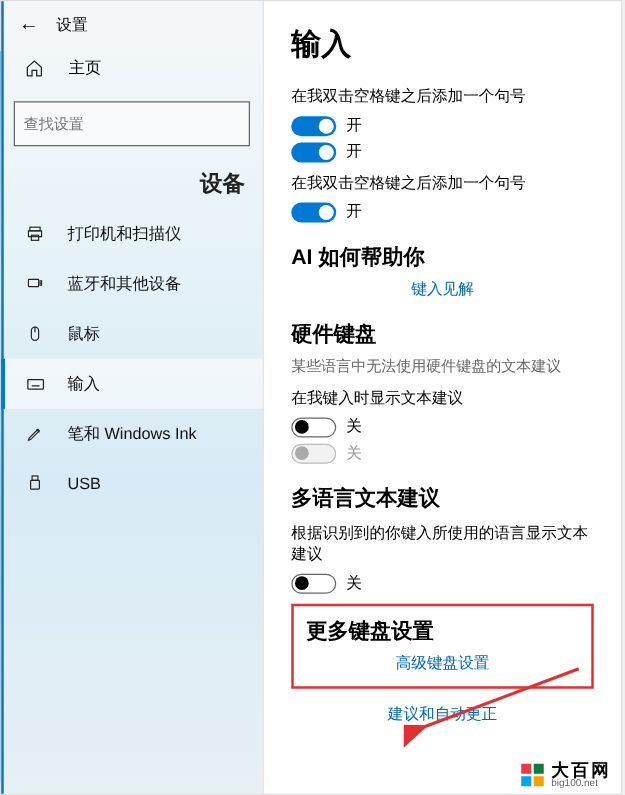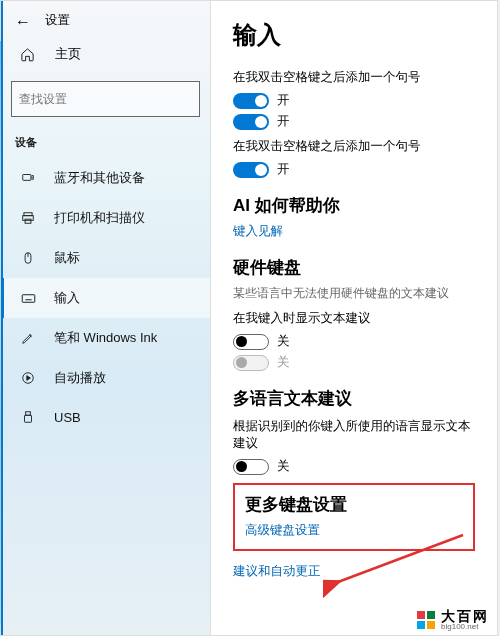--- a/index.html
+++ b/index.html
@@ -4,42 +4,42 @@
 <style>
 * { margin: 0; padding: 0; box-sizing: border-box; font-family: "Microsoft YaHei", "Segoe UI", sans-serif; }
 body { width: 500px; height: 636px; overflow: hidden; background: #f0f0f0; position: relative; }
 .win { display: flex; width: 498px; height: 636px; background: #fff; position: relative; border:1px solid #ddd; }
 .sidebar { width: 210px; height: 100%; background: linear-gradient(180deg, #f5f7fa 0%, #e8f4f8 28%, #d8eaf5 60%, #e6f0f5 100%); border-right: 1px solid #ddd; position: relative; }
 .sb-top { display: flex; align-items: center; gap: 14px; padding: 10px 14px 6px 14px; color: #000; font-size: 12.5px; }
 .sb-back { font-size: 16px; }
 .sb-home { display: flex; align-items: center; gap: 20px; padding: 10px 18px; font-size: 13px; }
 .sb-search { margin: 8px 10px 14px 10px; }
 .sb-search input { width: 100%; height: 36px; border: 1px solid #666; padding: 0 7px; font-size: 12px; background: rgba(255,255,255,0.6); }
-.sb-section { padding: 4px 14px 8px 14px; font-size: 11px; font-weight: 600; color: #222; }
+.sb-section { padding: 4px 14px 8px 14px; font-size: 18px; font-weight: 600; color: #222; text-align: right; }
 .sb-item { display: flex; align-items: center; gap: 18px; padding: 11px 16px; font-size: 13px; color: #111; cursor: pointer; border-left: 3px solid transparent; }
 .sb-item.sel { background: rgba(255,255,255,0.55); border-left: 3px solid #0078d4; }
 .sb-ic { width: 16px; height: 16px; display: flex; align-items: center; justify-content: center; color: #222; }
 .sb-edge { position: absolute; left: 0; top: 0; bottom: 0; width: 2px; background: #0078d4; }
 .strip { position:absolute; left:-2px; top:40px; bottom:10px; width:2px; background: linear-gradient(#7ab5d8,#cde5ee,#9fc8d8,#b8d8e6); }
 .content { flex: 1; height: 100%; overflow: hidden; padding: 18px 22px 10px 22px; color: #000; position: relative; }
 .h1 { font-size: 24px; font-weight: 600; margin-bottom: 18px; }
 .h2 { font-size: 17px; font-weight: 600; margin: 16px 0 6px 0; }
 .desc { font-size: 12px; color: #666; margin: 2px 0 6px 0; }
 .lbl { font-size: 12.5px; color: #000; margin: 8px 0 6px 0; }
 .row-tog { display: flex; align-items: center; gap: 8px; margin-bottom: 4px; }
 .tog { width: 36px; height: 16px; border-radius: 10px; position: relative; cursor: pointer; }
 .tog.on { background: #0078d4; }
 .tog.on::after { content:""; position:absolute; right:2px; top:2px; width:12px; height:12px; background:#fff; border-radius:50%; }
 .tog.off { background:#fff; border:1px solid #666; }
 .tog.off::after { content:""; position:absolute; left:2px; top:1.5px; width:11px; height:11px; background:#000; border-radius:50%; }
 .tog.dis { background:#f2f2f2; border:1px solid #bbb; }
 .tog.dis::after { content:""; position:absolute; left:2px; top:1.5px; width:11px; height:11px; background:#aaa; border-radius:50%; }
 .tog-lbl { font-size: 12.5px; }
 .tog-lbl.dis { color:#999; }
-.link { color: #0066b4; font-size: 12.5px; cursor: pointer; margin: 6px 0; display: block; }
+.link { color: #0066b4; font-size: 12.5px; cursor: pointer; margin: 6px 0; display: block; text-align: center; }
 .redbox { border: 2px solid #e03030; padding: 8px 10px 10px 10px; margin-top: 8px; position: relative; }
 .arrow-svg { position: absolute; right: 24px; bottom: 35px; pointer-events:none; }
 .wm { position: absolute; right: 8px; bottom: 4px; display:flex; align-items:center; gap:6px; }
 .wm-logo { display:grid; grid-template-columns: 8px 8px; grid-template-rows: 8px 8px; gap:2px; }
 .wm-logo div:nth-child(1){background:#e63946;} .wm-logo div:nth-child(2){background:#0a7d3e;} .wm-logo div:nth-child(3){background:#00a6e8;} .wm-logo div:nth-child(4){background:#f4a300;}
 .wm-text { line-height:1; }
 .wm-cn { font-size:14px; font-weight:700; letter-spacing:2px; }
 .wm-en { font-size:8px; color:#666; }
 </style>
 </head>
@@ -62,35 +62,35 @@
       <span>主页</span>
     </div>
     <div class="sb-search">
       <input type="text" placeholder="查找设置" style="">
     </div>
     <div class="sb-section">设备</div>
 
     <div class="sb-item">
       <span class="sb-ic">
           <svg width="14" height="14" viewBox="0 0 24 24" fill="none" stroke="#222" stroke-width="1.6">
-            <rect x="3" y="6" width="14" height="10" rx="1"></rect>
-            <rect x="19" y="8" width="2" height="6"></rect>
-          </svg>
-        </span>
-      <span>蓝牙和其他设备</span>
-    </div>
-    <div class="sb-item">
-      <span class="sb-ic">
-          <svg width="14" height="14" viewBox="0 0 24 24" fill="none" stroke="#222" stroke-width="1.6">
             <rect x="5" y="3" width="14" height="5"></rect>
             <rect x="3" y="8" width="18" height="8"></rect>
             <rect x="7" y="14" width="10" height="7"></rect>
           </svg>
         </span>
       <span>打印机和扫描仪</span>
+    </div>
+    <div class="sb-item">
+      <span class="sb-ic">
+          <svg width="14" height="14" viewBox="0 0 24 24" fill="none" stroke="#222" stroke-width="1.6">
+            <rect x="3" y="6" width="14" height="10" rx="1"></rect>
+            <rect x="19" y="8" width="2" height="6"></rect>
+          </svg>
+        </span>
+      <span>蓝牙和其他设备</span>
     </div>
     <div class="sb-item">
       <span class="sb-ic">
           <svg width="14" height="14" viewBox="0 0 24 24" fill="none" stroke="#222" stroke-width="1.6">
             <rect x="7" y="3" width="10" height="18" rx="5"></rect>
             <line x1="12" y1="3" x2="12" y2="10"></line>
           </svg>
         </span>
       <span>鼠标</span>
     </div>
@@ -108,29 +108,20 @@
       <span>输入</span>
     </div>
     <div class="sb-item">
       <span class="sb-ic">
           <svg width="14" height="14" viewBox="0 0 24 24" fill="none" stroke="#222" stroke-width="1.6">
             <path d="M3 21l3-1 12-12-2-2L4 18z"></path>
             <path d="M14 6l4 4"></path>
           </svg>
         </span>
       <span>笔和 Windows Ink</span>
-    </div>
-    <div class="sb-item">
-      <span class="sb-ic">
-          <svg width="14" height="14" viewBox="0 0 24 24" fill="none" stroke="#222" stroke-width="1.6">
-            <circle cx="12" cy="12" r="9"></circle>
-            <path d="M10 8l6 4-6 4z" fill="#222"></path>
-          </svg>
-        </span>
-      <span>自动播放</span>
     </div>
     <div class="sb-item">
       <span class="sb-ic">
           <svg width="14" height="14" viewBox="0 0 24 24" fill="none" stroke="#222" stroke-width="1.6">
             <rect x="8" y="3" width="8" height="6"></rect>
             <rect x="6" y="9" width="12" height="12" rx="1"></rect>
           </svg>
         </span>
       <span>USB</span>
     </div>

